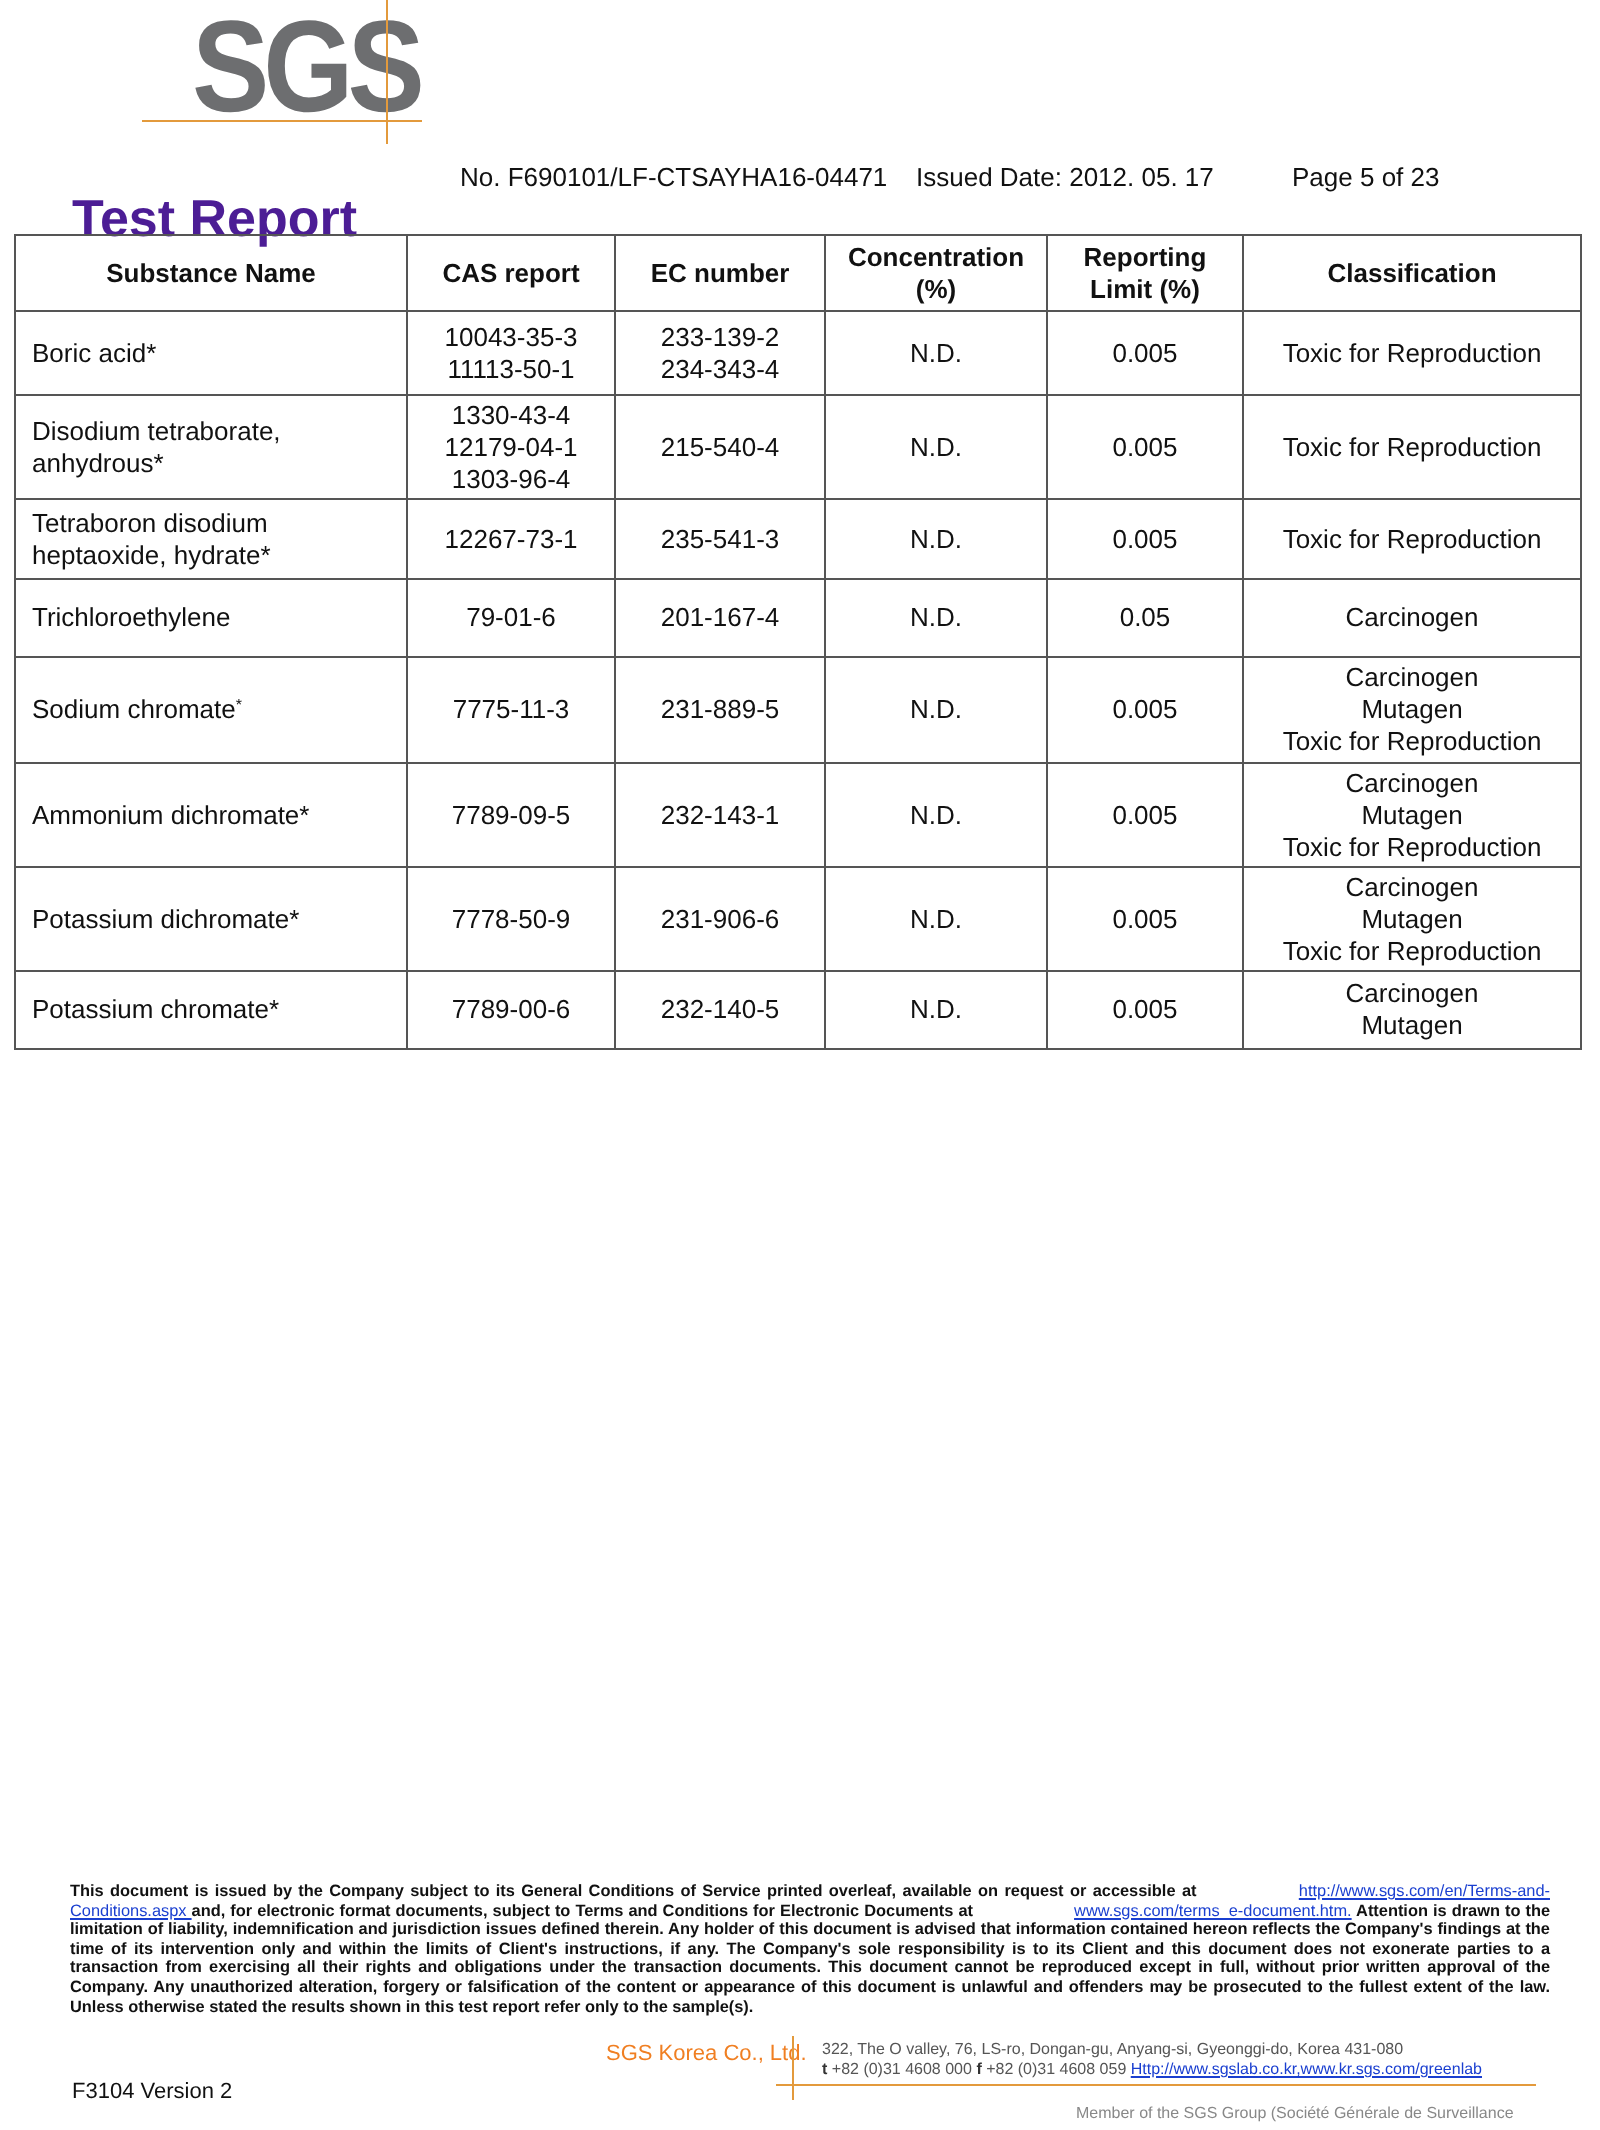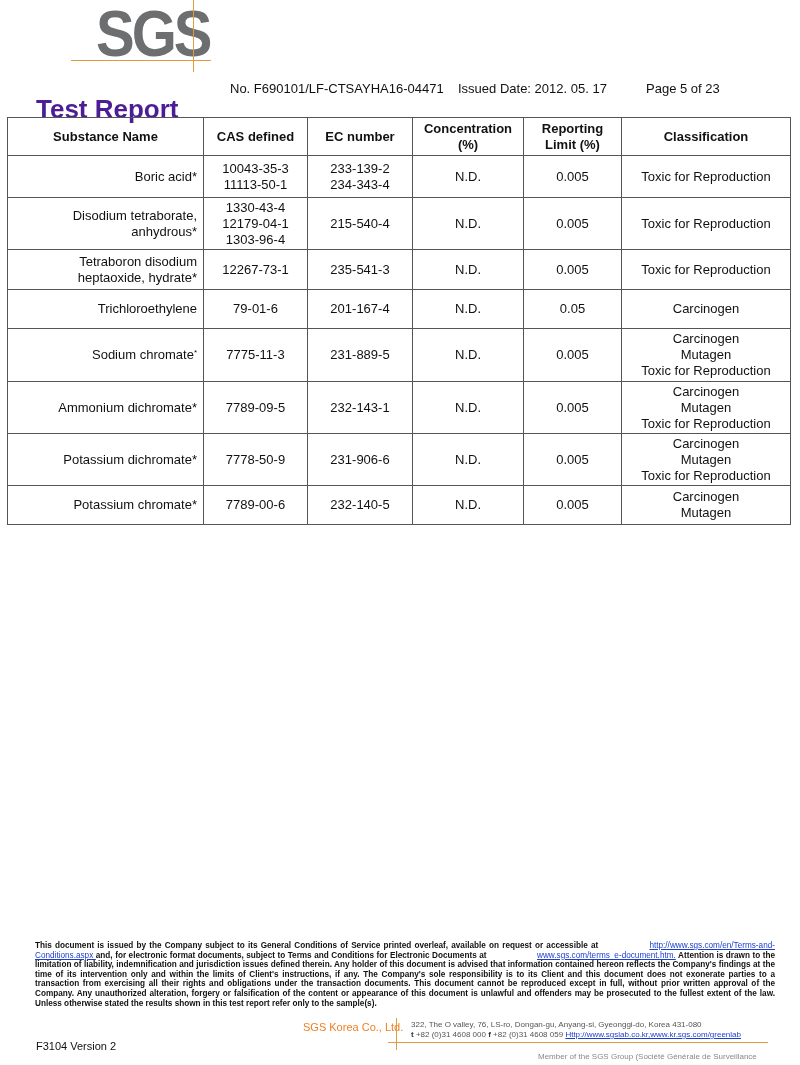--- a/index.html
+++ b/index.html
@@ -35,21 +35,21 @@
     font-size: 13px;
   }
   table.results th, table.results td {
     border: 1.3px solid #555;
     padding: 0 6px;
     vertical-align: middle;
     line-height: 16px;
   }
   table.results th { font-weight: bold; text-align: center; height: 37px; }
   table.results td { text-align: center; }
-  table.results td.name { text-align: right; padding-left: 8px; }
+  table.results td.name { text-align: left; padding-left: 8px; }
   .multi span { display: block; }
   sup.star { font-size: 8px; vertical-align: top; position: relative; top: -2px; }
 
   
   .disclaimer {
     position: absolute; left: 35px; top: 941px; width: 740px;
     font-size: 8.2px; line-height: 9.6px; font-weight: bold; text-align: justify;
     color: #111;
   }
   .disclaimer a { color: #1a3fd0; text-decoration: underline; font-weight: normal; padding-left: 48px; }
@@ -87,21 +87,21 @@
     <col style="width:196px">
       <col style="width:104px">
       <col style="width:105px">
     <col style="width:111px">
       <col style="width:98px">
       <col style="width:169px">
   </colgroup>
   <thead>
     <tr>
       <th>Substance Name</th>
-      <th>CAS defined</th>
+      <th>CAS report</th>
       <th>EC number</th>
       <th class="multi">
         <span>Concentration</span>
         <span>(%)</span>
       </th>
       <th class="multi">
         <span>Reporting</span>
         <span>Limit (%)</span>
       </th>
       <th>Classification</th>

